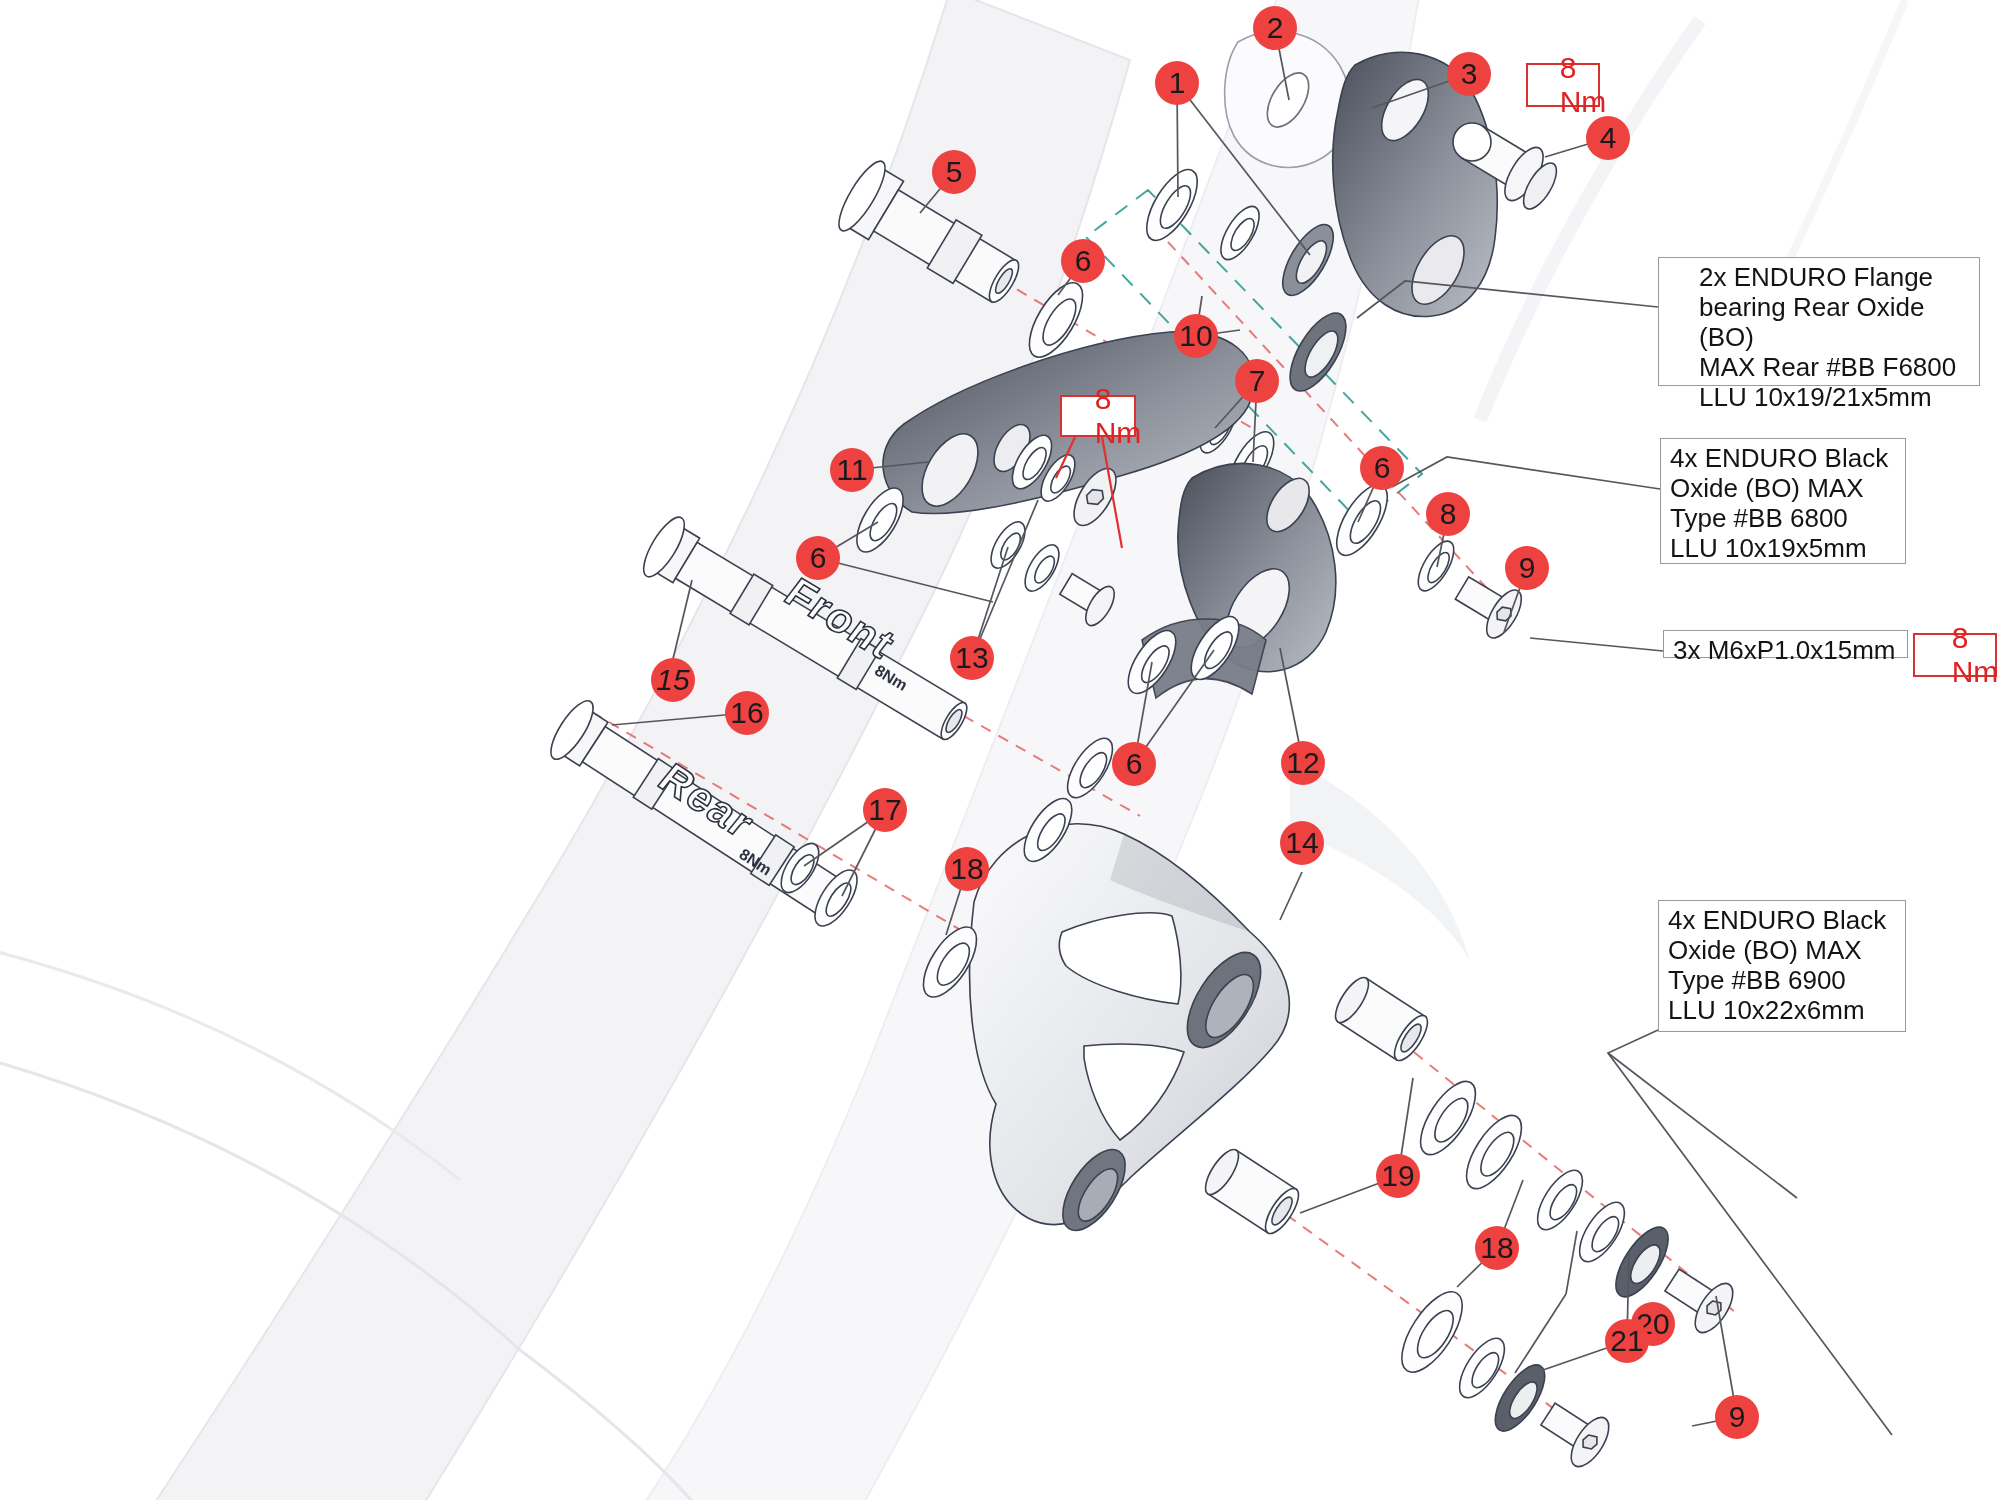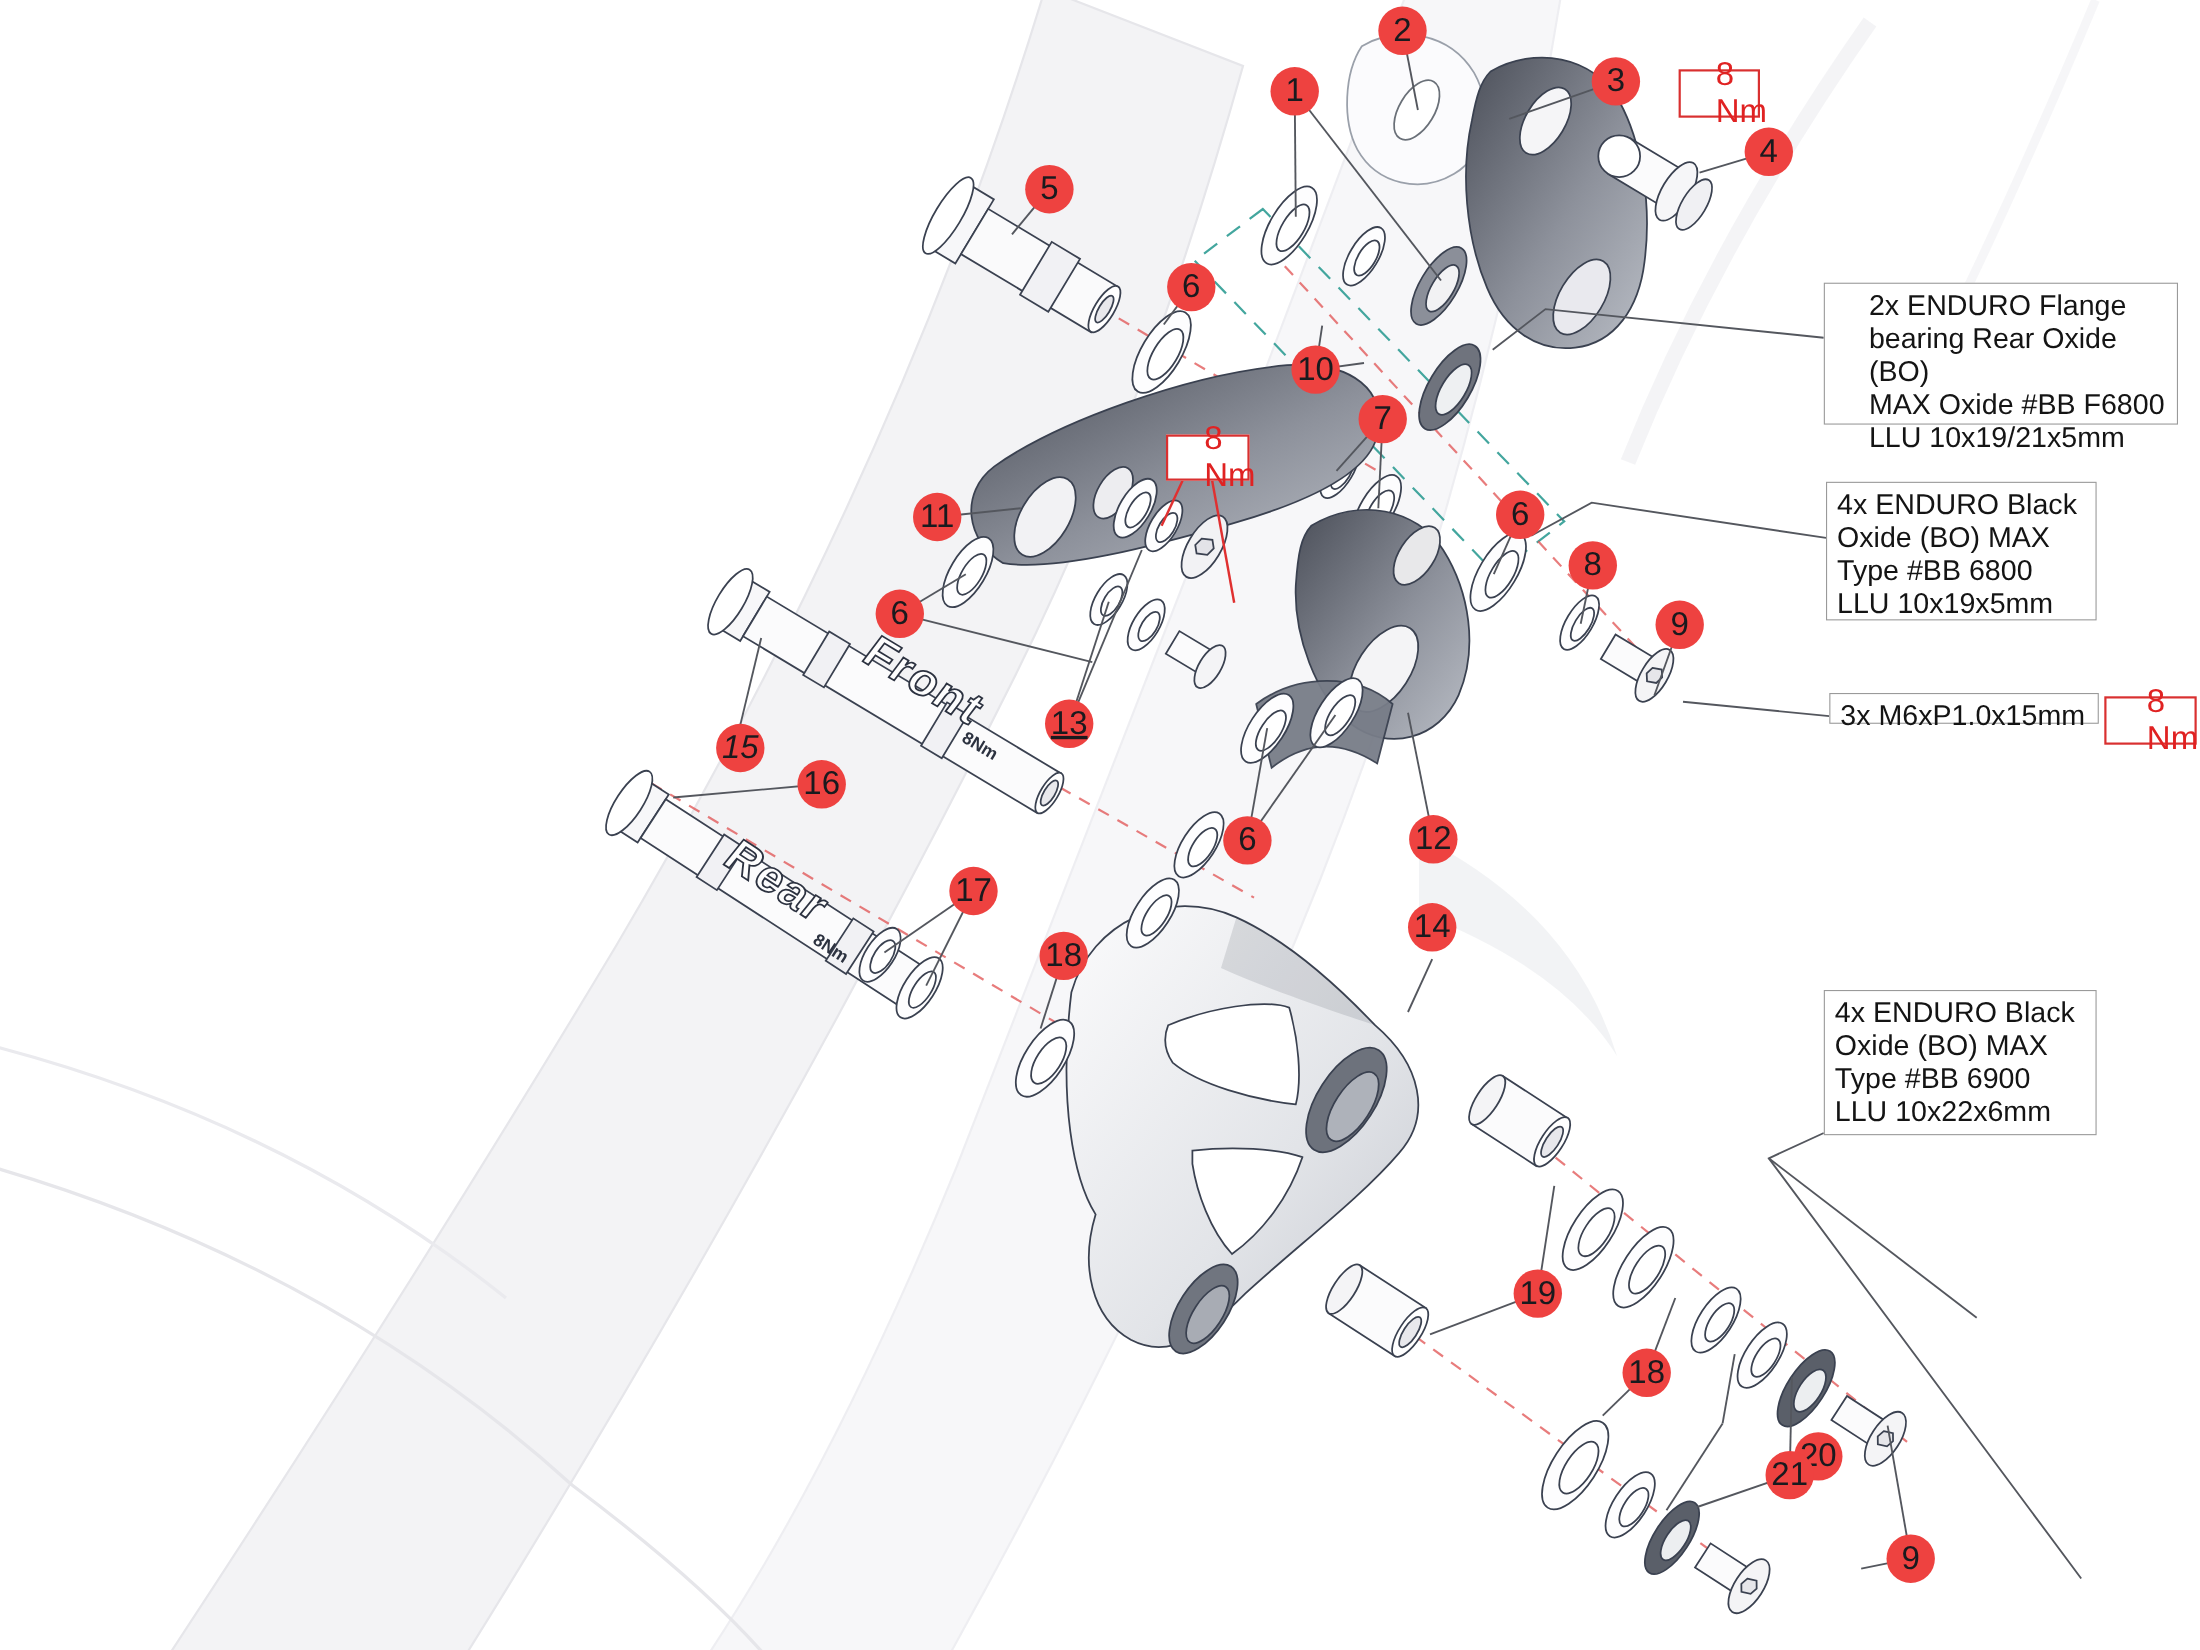--- a/index.html
+++ b/index.html
@@ -408,40 +408,40 @@
     <div class="callout" style="left: 1586px; top: 116px;">4</div>
     <div class="callout" style="left: 932px; top: 150px;">5</div>
     <div class="callout" style="left: 1061px; top: 239px;">6</div>
     <div class="callout" style="left: 1174px; top: 314px;">10</div>
     <div class="callout" style="left: 1235px; top: 359px;">7</div>
     <div class="callout" style="left: 830px; top: 448px;">11</div>
     <div class="callout" style="left: 1360px; top: 446px;">6</div>
     <div class="callout" style="left: 1426px; top: 492px;">8</div>
     <div class="callout" style="left: 1505px; top: 546px;">9</div>
     <div class="callout" style="left: 796px; top: 536px;">6</div>
-    <div class="callout" style="left: 950px; top: 636px; text-decoration: underline;">13</div>
+    <div class="callout" style="left: 950px; top: 636px;">13</div>
     <div class="callout" style="left: 651px; top: 658px; font-style: italic;">15</div>
     <div class="callout" style="left: 725px; top: 691px;">16</div>
     <div class="callout" style="left: 1112px; top: 742px;">6</div>
     <div class="callout" style="left: 1281px; top: 741px;">12</div>
     <div class="callout" style="left: 863px; top: 788px;">17</div>
     <div class="callout" style="left: 945px; top: 847px;">18</div>
     <div class="callout" style="left: 1280px; top: 821px;">14</div>
     <div class="callout" style="left: 1376px; top: 1154px;">19</div>
     <div class="callout" style="left: 1475px; top: 1226px;">18</div>
     <div class="callout" style="left: 1631px; top: 1272px; margin-top: 30px;">20</div>
     <div class="callout" style="left: 1605px; top: 1319px;">21</div>
     <div class="callout" style="left: 1715px; top: 1395px;">9</div>
     <div class="torque" style="left: 1526px; top: 63px; width: 74px; height: 44px;">8 Nm</div>
     <div class="torque" style="left: 1060px; top: 395px; width: 76px; height: 42px;">8 Nm</div>
     <div class="torque" style="left: 1913px; top: 633px; width: 84px; height: 44px;">8 Nm</div>
     <div class="note" style="left: 1658px; top: 257px; width: 322px; height: 129px; padding-left: 40px;">
       <div>2x ENDURO Flange</div>
       <div>bearing Rear Oxide (BO)</div>
-      <div>MAX Oxide #BB F6800</div>
+      <div>MAX Rear #BB F6800</div>
       <div>LLU 10x19/21x5mm</div>
     </div>
     <div class="note" style="left: 1660px; top: 438px; width: 246px; height: 126px;">
       <div>4x ENDURO Black</div>
       <div>Oxide (BO) MAX</div>
       <div>Type #BB 6800</div>
       <div>LLU 10x19x5mm</div>
     </div>
     <div class="note" style="left: 1663px; top: 630px; width: 245px; height: 28px;">
       <div>3x M6xP1.0x15mm</div>

